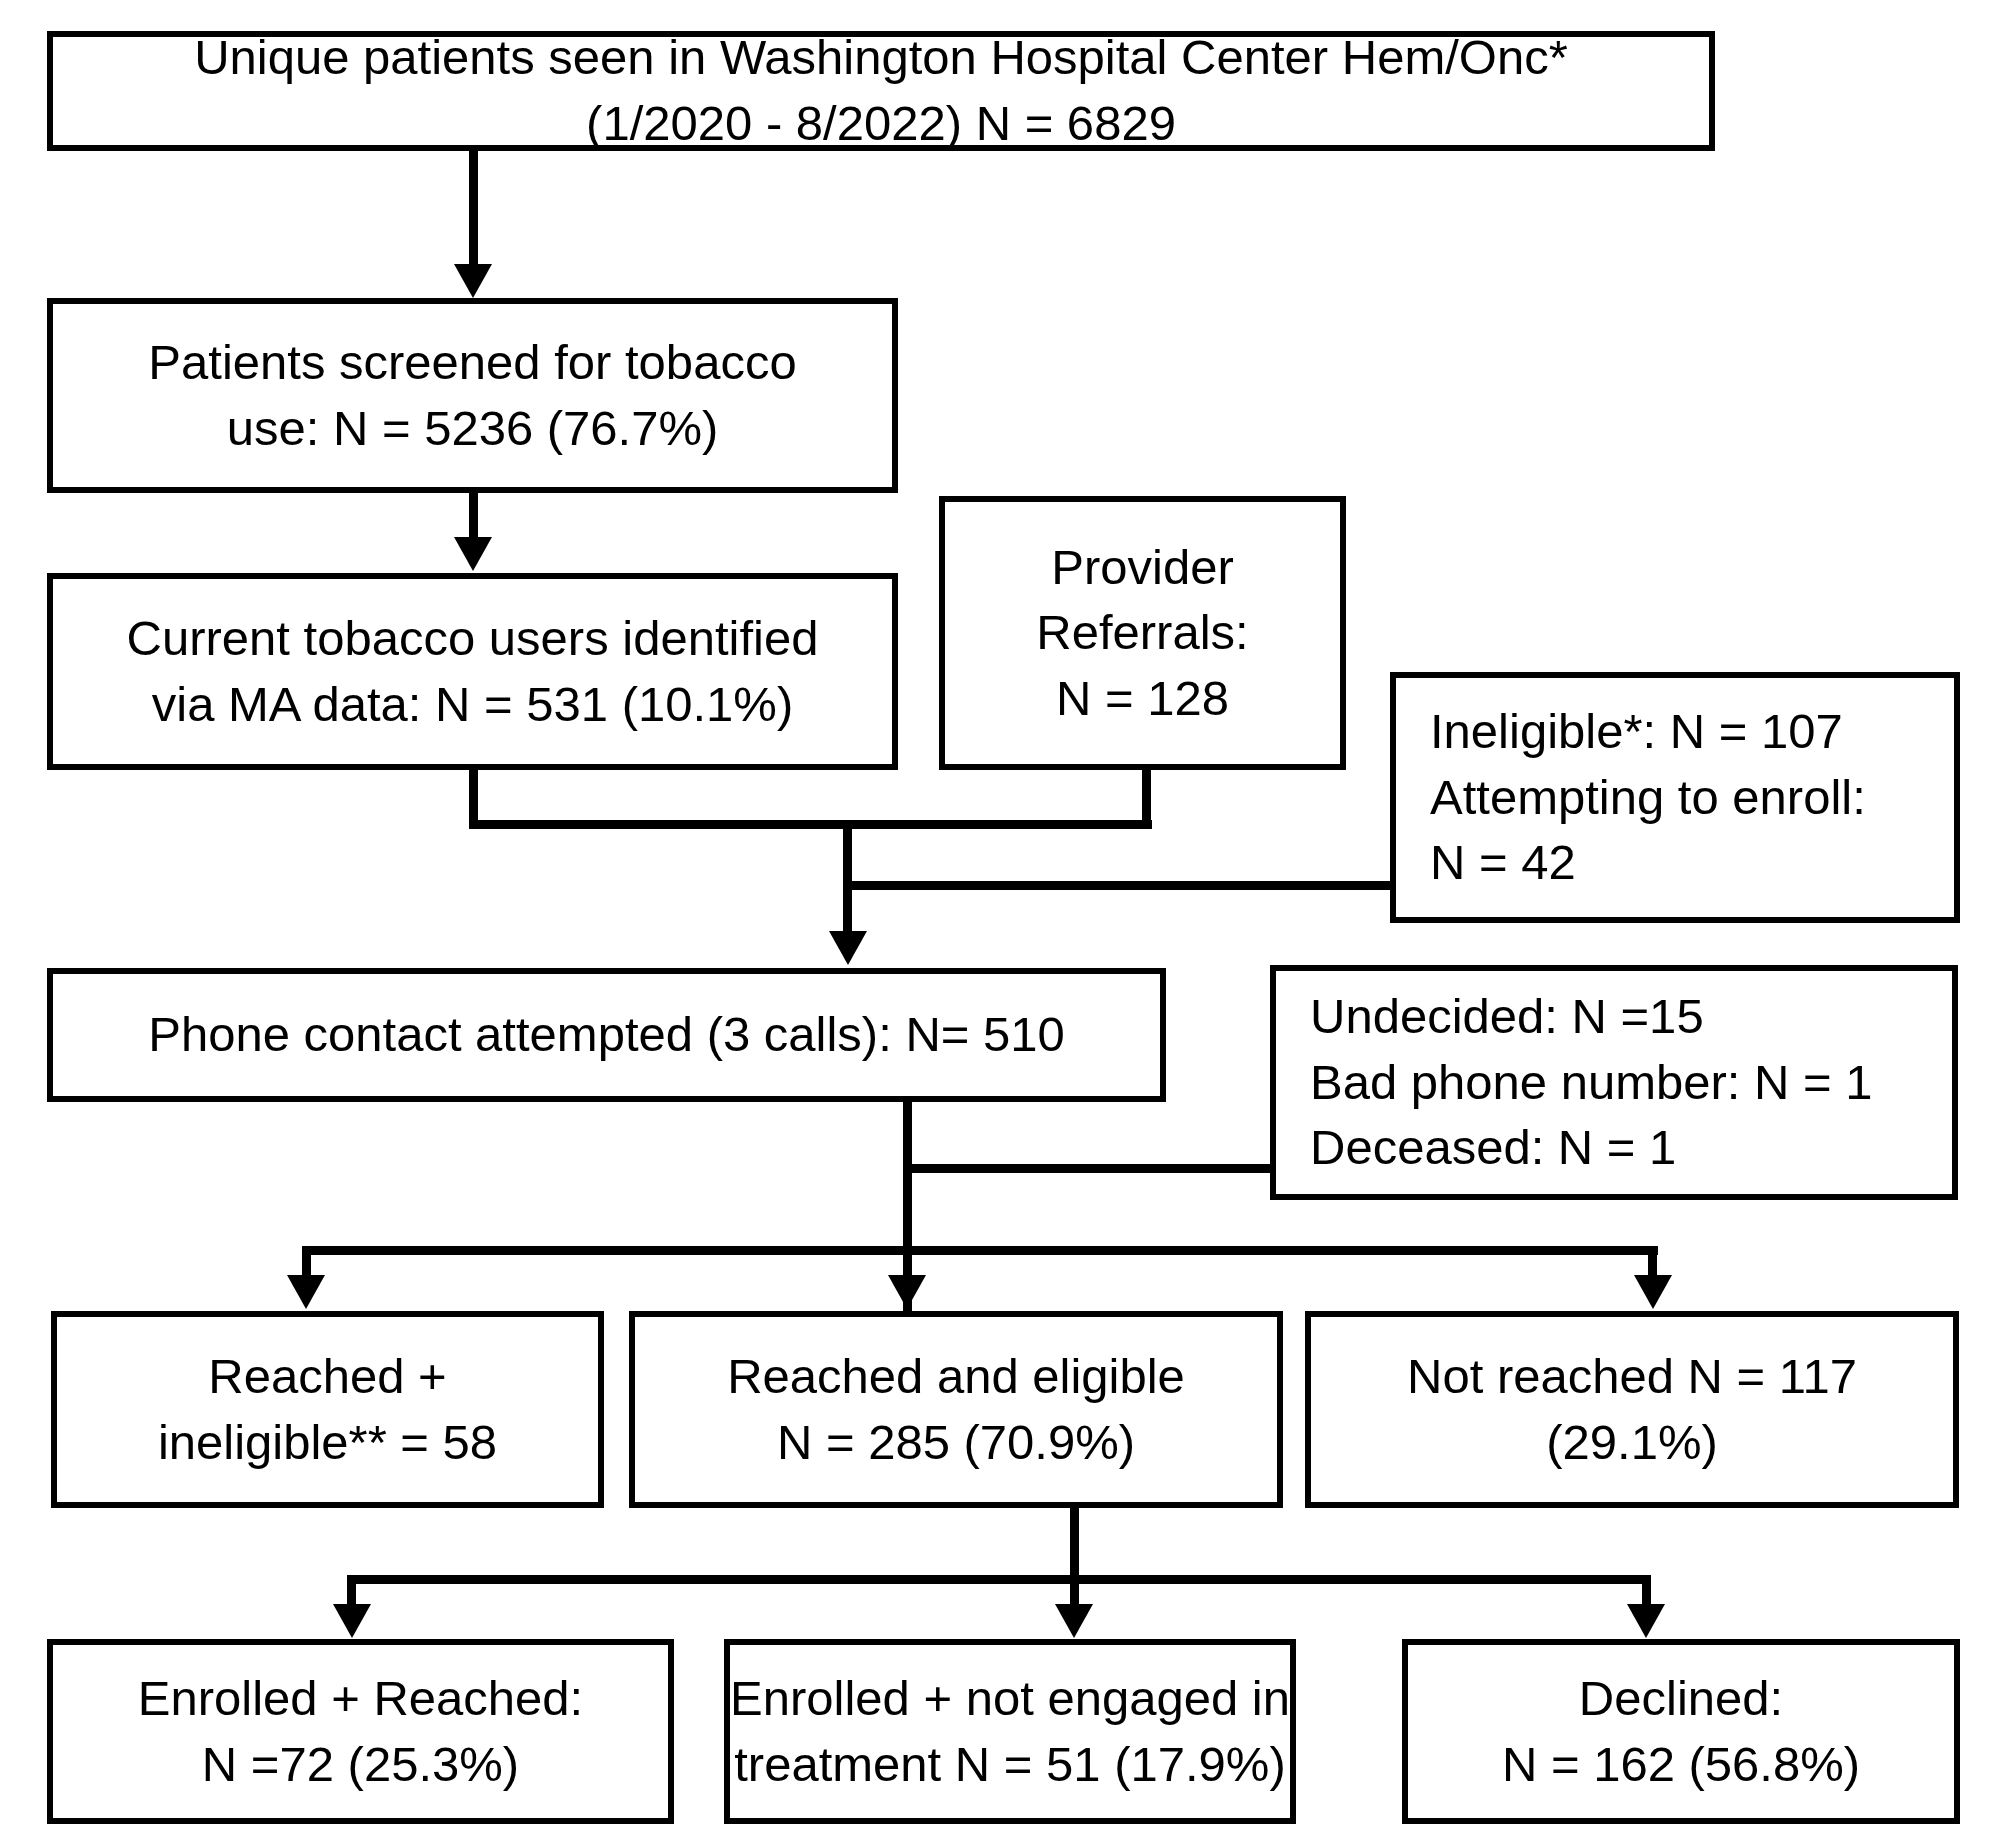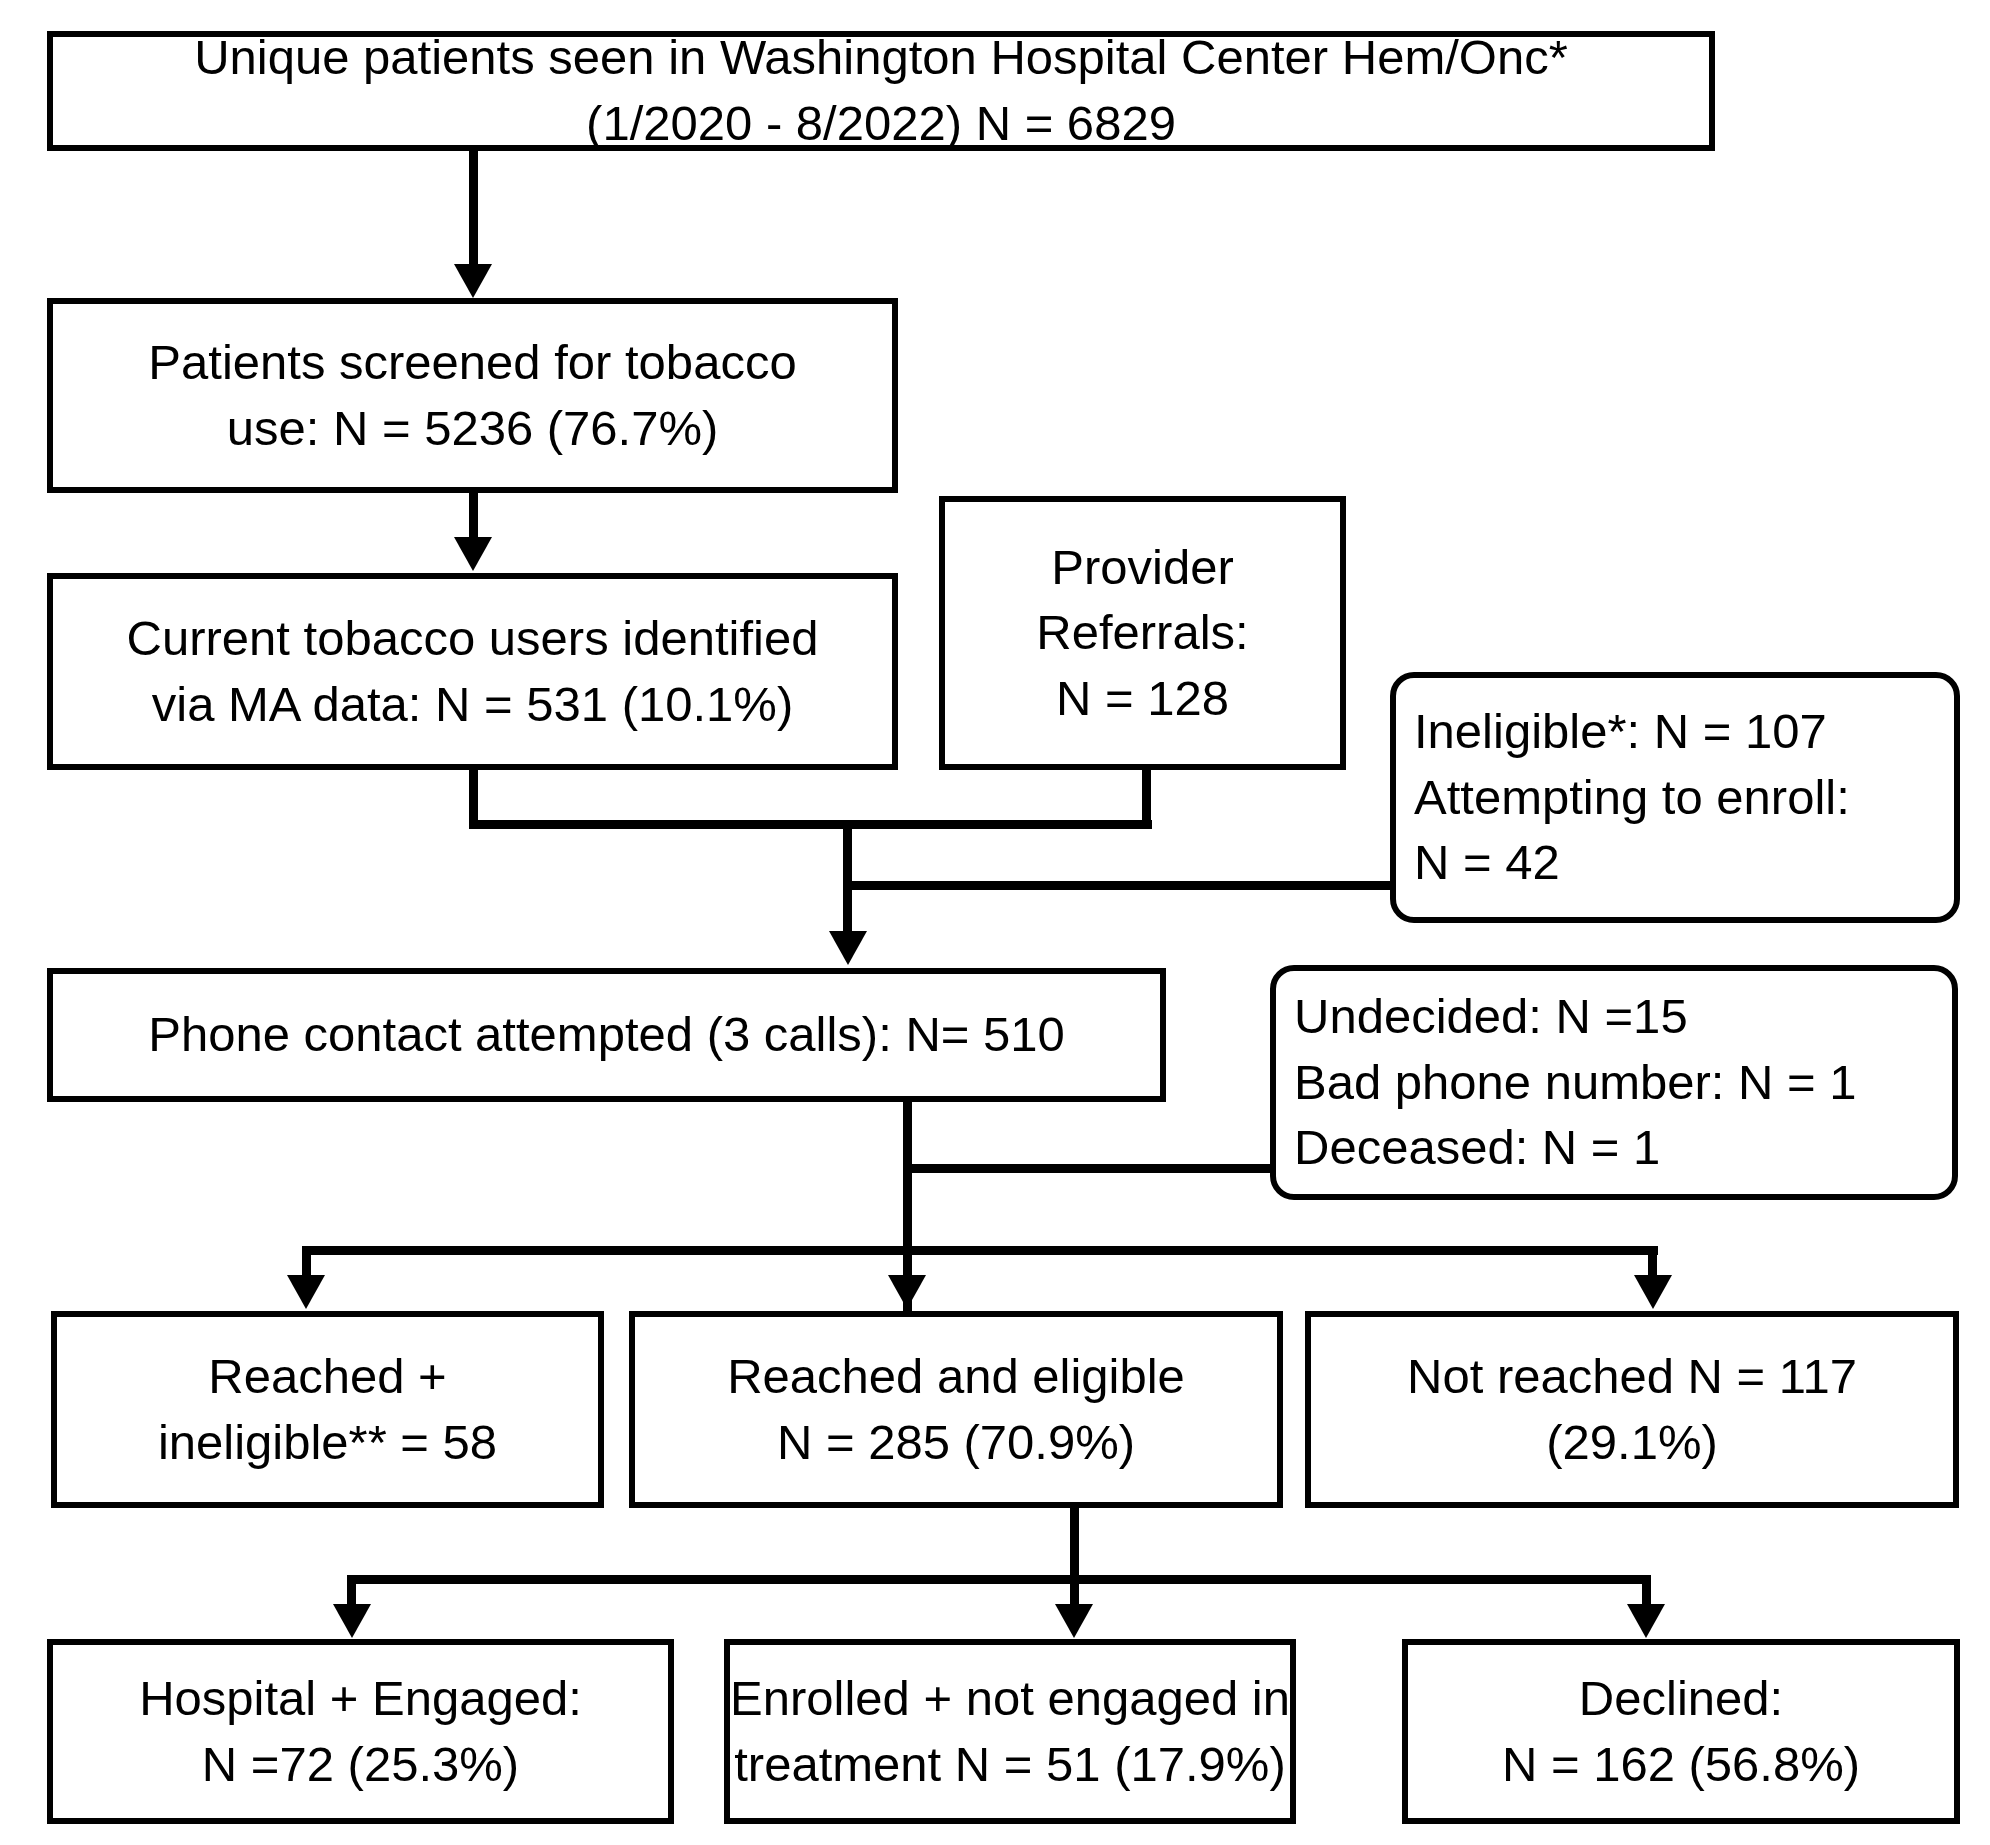--- a/index.html
+++ b/index.html
@@ -29,21 +29,21 @@
     color: #000000;
     font-size: 49px;
     line-height: 1.34;
     z-index: 3;
   }
   .box .line {
     display: block;
     white-space: nowrap;
   }
   .box.center { align-items: center; text-align: center; }
-  .box.left   { align-items: flex-start; text-align: right; padding-left: 18px; border-radius: 24px; }
+  .box.left   { align-items: flex-start; text-align: right; padding-left: 34px; }
   .box.left .line { white-space: nowrap; }
 
   
   .vline {
     position: absolute;
     background: #000000;
     width: 9.3px;
     z-index: 2;
   }
   .hline {
@@ -113,21 +113,21 @@
     <span class="line">Reached and eligible</span>
     <span class="line">N = 285 (70.9%)</span>
   </div>
 
   <div class="box center" style="left:1305px; top:1311px; width:654px; height:197px;">
     <span class="line">Not reached N = 117</span>
     <span class="line">(29.1%)</span>
   </div>
 
   <div class="box center" style="left:47px; top:1639px; width:627px; height:185px;">
-    <span class="line">Hospital + Engaged:</span>
+    <span class="line">Enrolled + Reached:</span>
     <span class="line">N =72 (25.3%)</span>
   </div>
 
   <div class="box center" style="left:724px; top:1639px; width:572px; height:185px;">
     <span class="line">Enrolled + not engaged in</span>
     <span class="line">treatment N = 51 (17.9%)</span>
   </div>
 
   <div class="box center" style="left:1402px; top:1639px; width:558px; height:185px;">
     <span class="line">Declined:</span>

